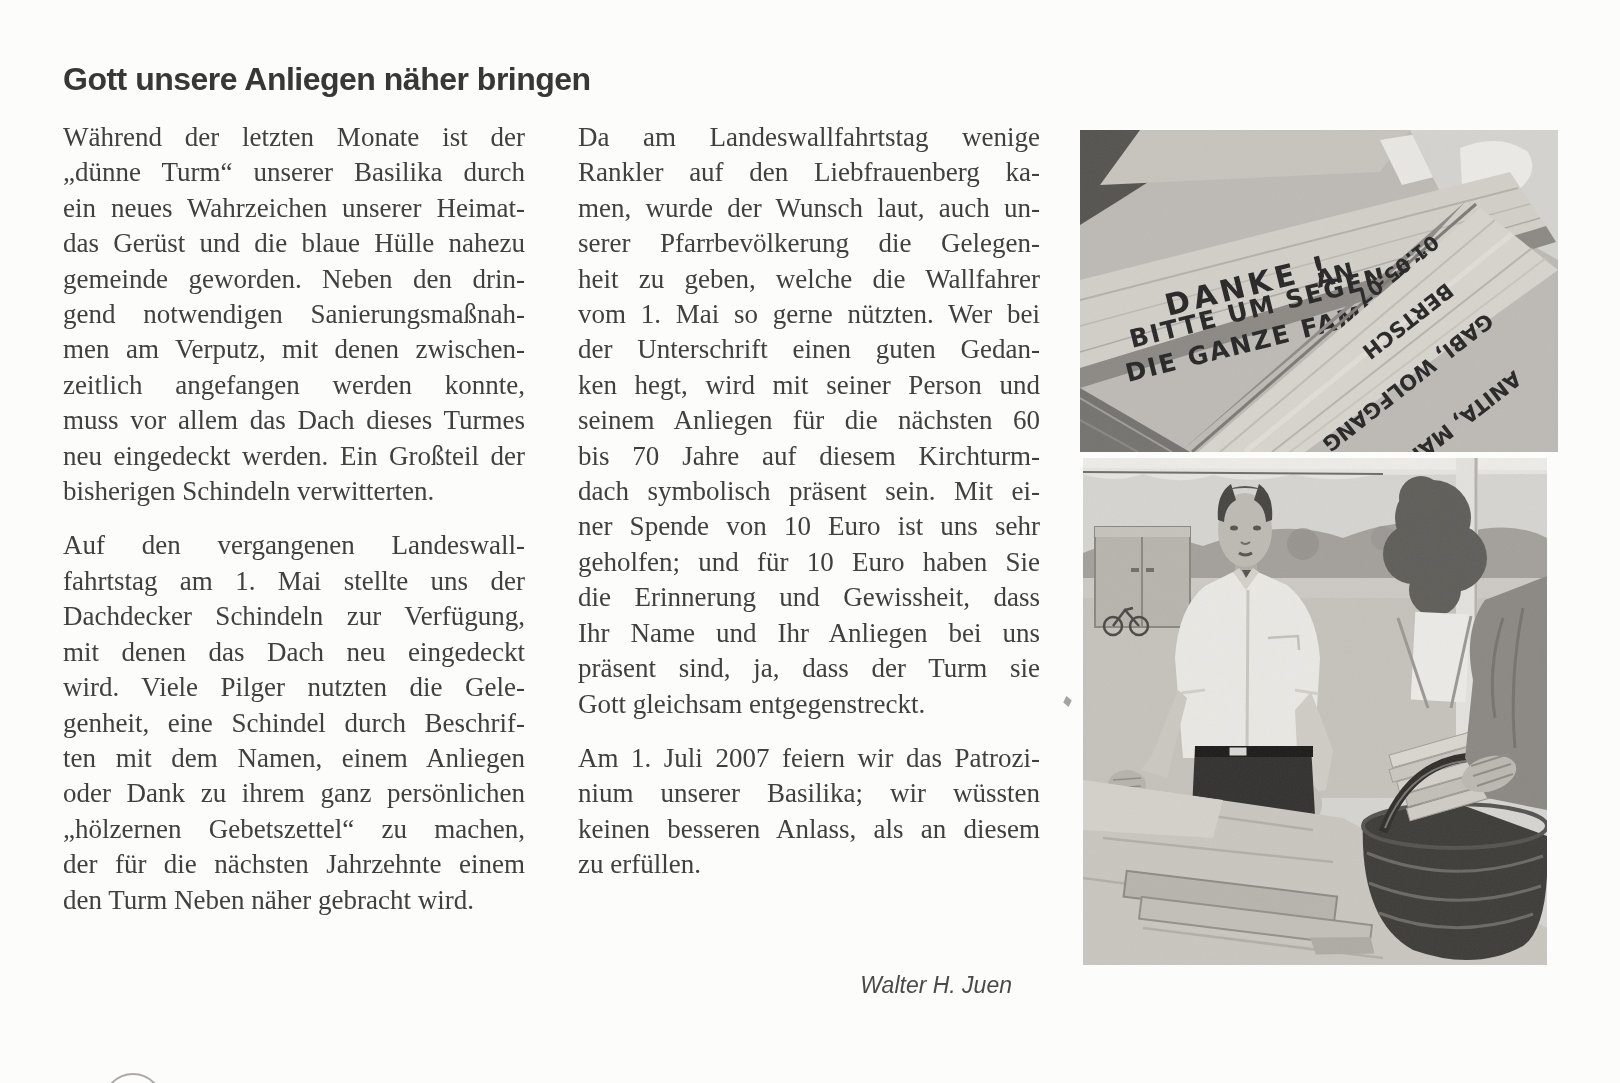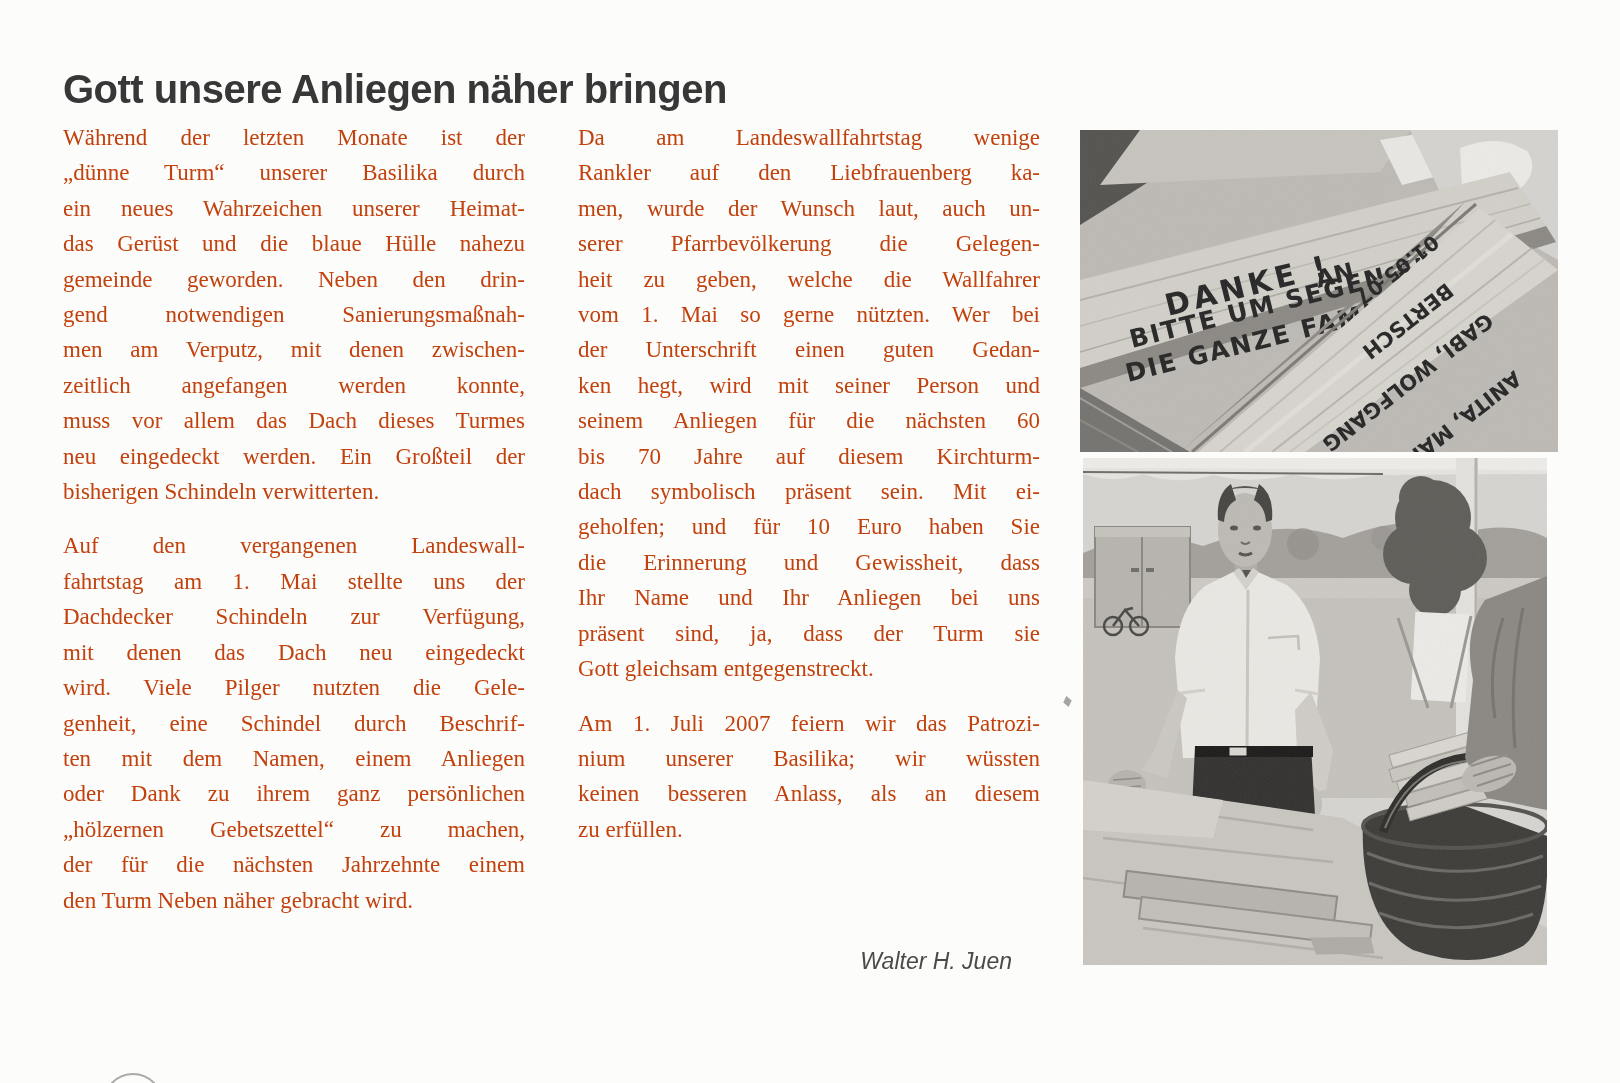--- a/index.html
+++ b/index.html
@@ -4,34 +4,34 @@
 <style>
   html,body{margin:0;padding:0;background:#e8e8e8;}
   .page{
     position:relative;width:1620px;height:1083px;
     background:#fcfcfb;overflow:hidden;
     font-family:"Liberation Serif", serif;color:#3d3d3d;
   }
   .title{
     position:absolute;left:63px;top:40px;width:980px;
     font-family:"Liberation Sans", sans-serif;
-    font-weight:700;font-size:40px;letter-spacing:-0.5px;color:#373737;
+    font-weight:700;font-size:32px;letter-spacing:-0.5px;color:#373737;
     white-space:nowrap;
   }
   .col{
     position:absolute;top:120px;width:462px;
-    font-size:23px;line-height:35.4px;color:#c2410c;
+    font-size:27px;line-height:35.4px;color:#404040;
   }
   .col1{left:63px;}
   .col2{left:578px;}
   .para{margin:0 0 19px 0;}
   .jline{text-align:justify;text-align-last:justify;white-space:normal;}
   .jline.last{text-align-last:left;}
   .signature{
-    position:absolute;left:578px;top:948px;width:434px;
+    position:absolute;left:578px;top:972px;width:434px;
     text-align:right;font-family:"Liberation Sans", sans-serif;
     font-style:italic;font-size:23px;color:#4a4a4a;
   }
   .photo{position:absolute;overflow:hidden;background:#c4c1bc;}
   .photo1{left:1080px;top:130px;width:478px;height:322px;}
   .photo2{left:1083px;top:458px;width:464px;height:507px;}
   .photo svg{display:block;}
   .speck{
     position:absolute;left:1064px;top:698px;width:7px;height:7px;
     background:#8f8d89;transform:rotate(40deg) skewX(15deg);opacity:.8;
@@ -84,20 +84,21 @@
         <div class="jline">Rankler auf den Liebfrauenberg ka-</div>
         <div class="jline">men, wurde der Wunsch laut, auch un-</div>
         <div class="jline">serer Pfarrbevölkerung die Gelegen-</div>
         <div class="jline">heit zu geben, welche die Wallfahrer</div>
         <div class="jline">vom 1. Mai so gerne nützten. Wer bei</div>
         <div class="jline">der Unterschrift einen guten Gedan-</div>
         <div class="jline">ken hegt, wird mit seiner Person und</div>
         <div class="jline">seinem Anliegen für die nächsten 60</div>
         <div class="jline">bis 70 Jahre auf diesem Kirchturm-</div>
         <div class="jline">dach symbolisch präsent sein. Mit ei-</div>
+        <div class="jline">ner Spende von 10 Euro ist uns sehr</div>
         <div class="jline">geholfen; und für 10 Euro haben Sie</div>
         <div class="jline">die Erinnerung und Gewissheit, dass</div>
         <div class="jline">Ihr Name und Ihr Anliegen bei uns</div>
         <div class="jline">präsent sind, ja, dass der Turm sie</div>
         <div class="jline last">Gott gleichsam entgegenstreckt.</div>
       </div>
     <div class="para">
         <div class="jline">Am 1. Juli 2007 feiern wir das Patrozi-</div>
         <div class="jline">nium unserer Basilika; wir wüssten</div>
         <div class="jline">keinen besseren Anlass, als an diesem</div>

